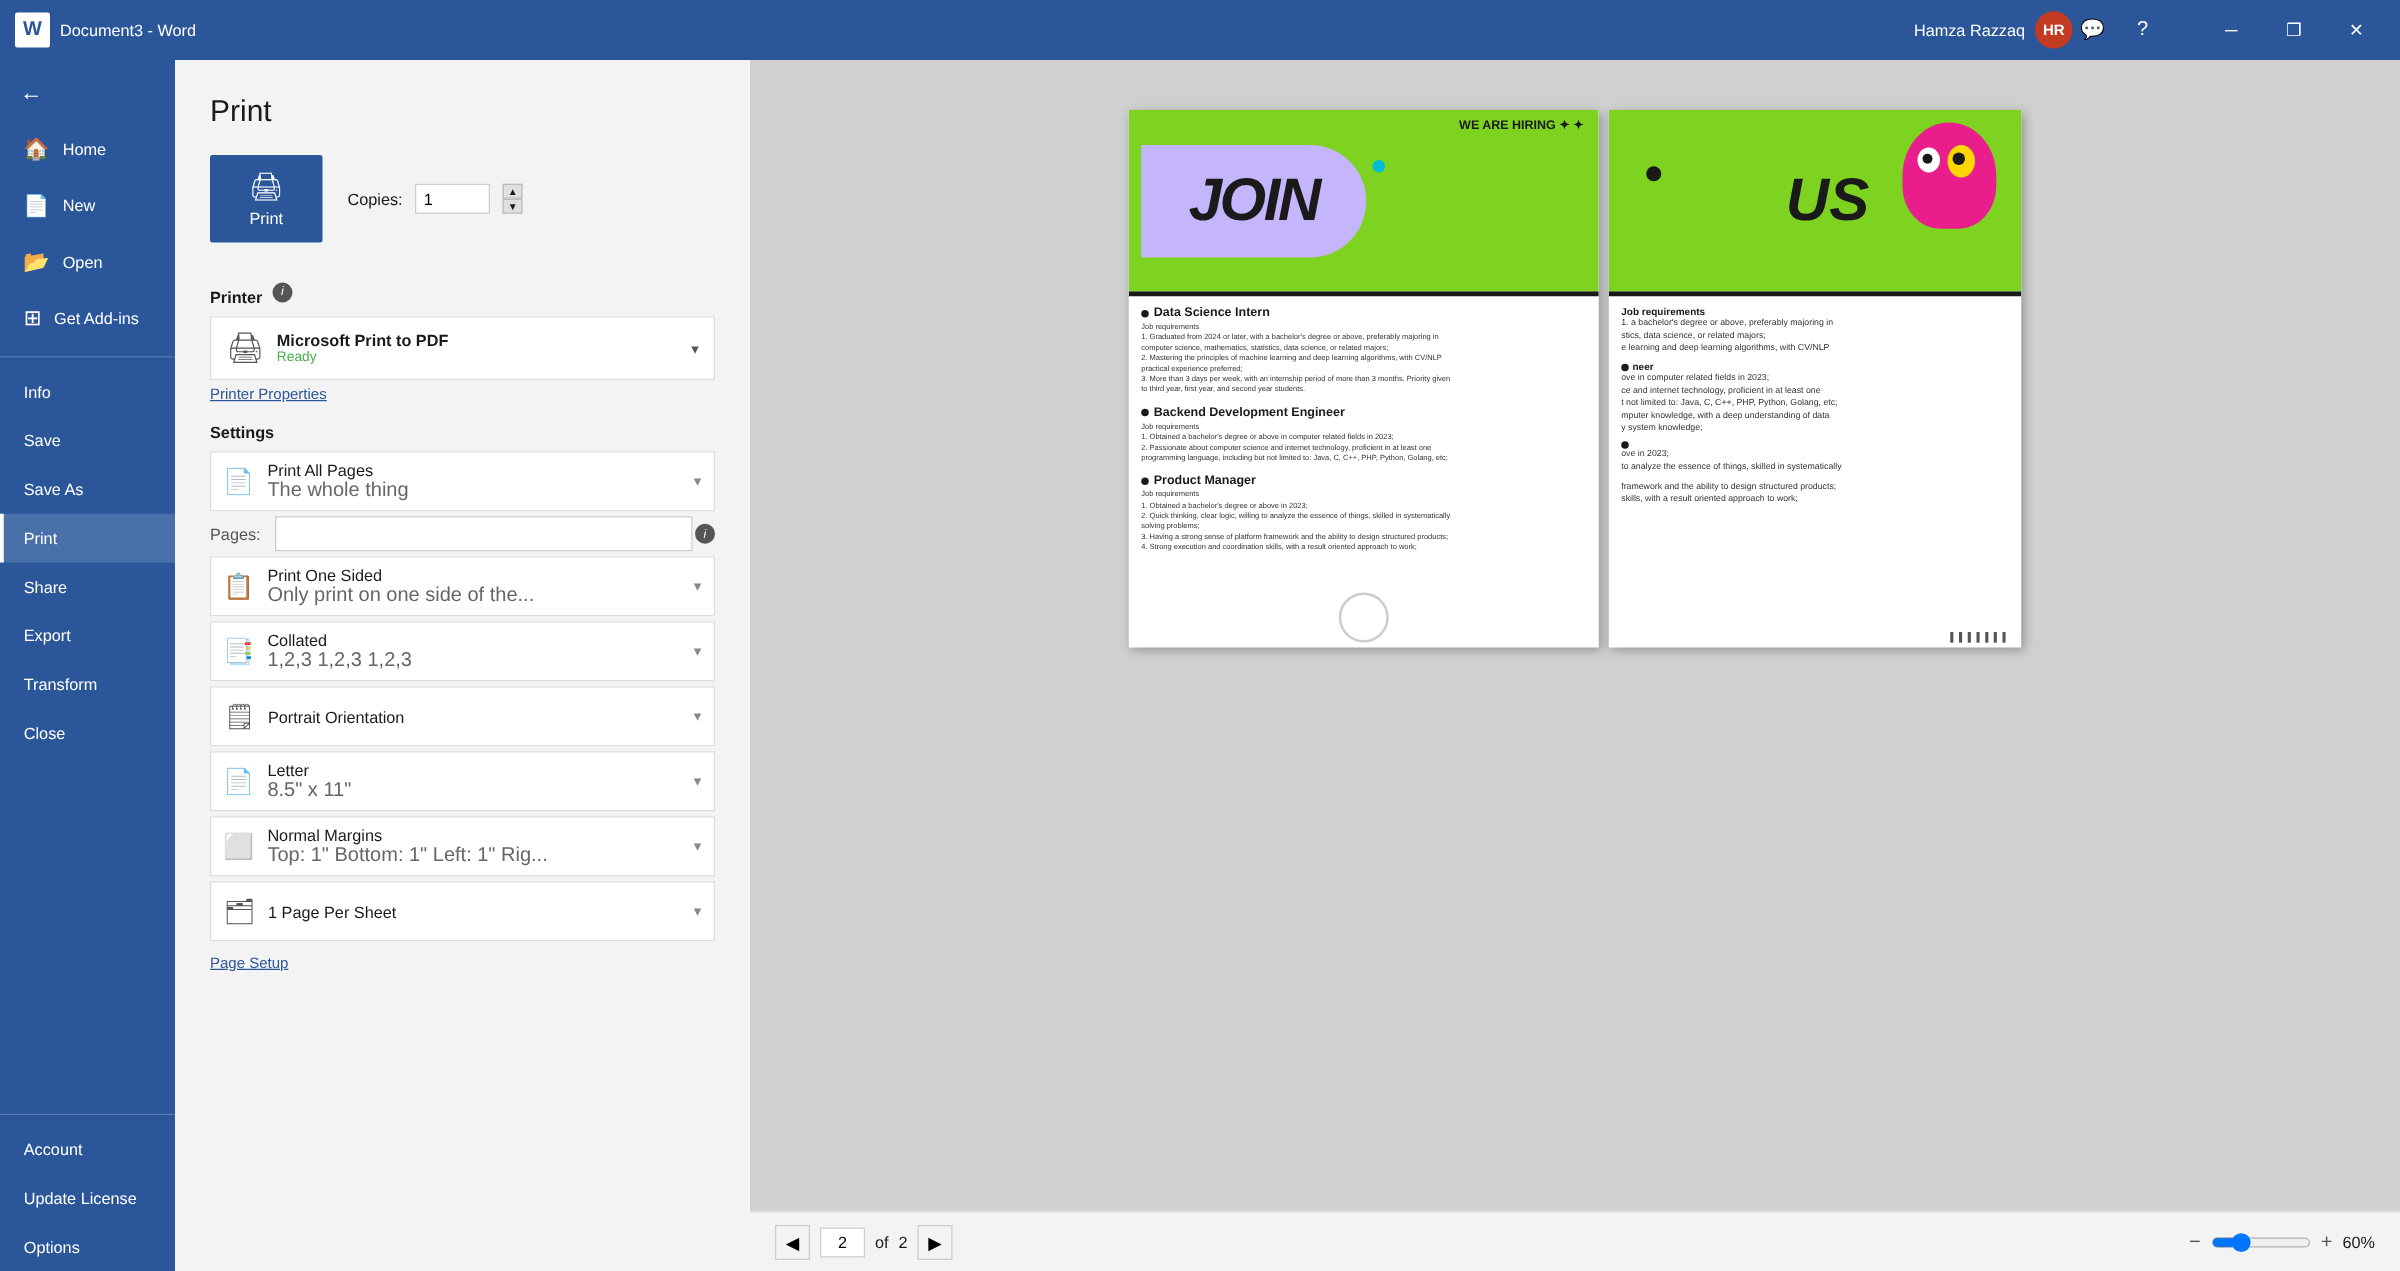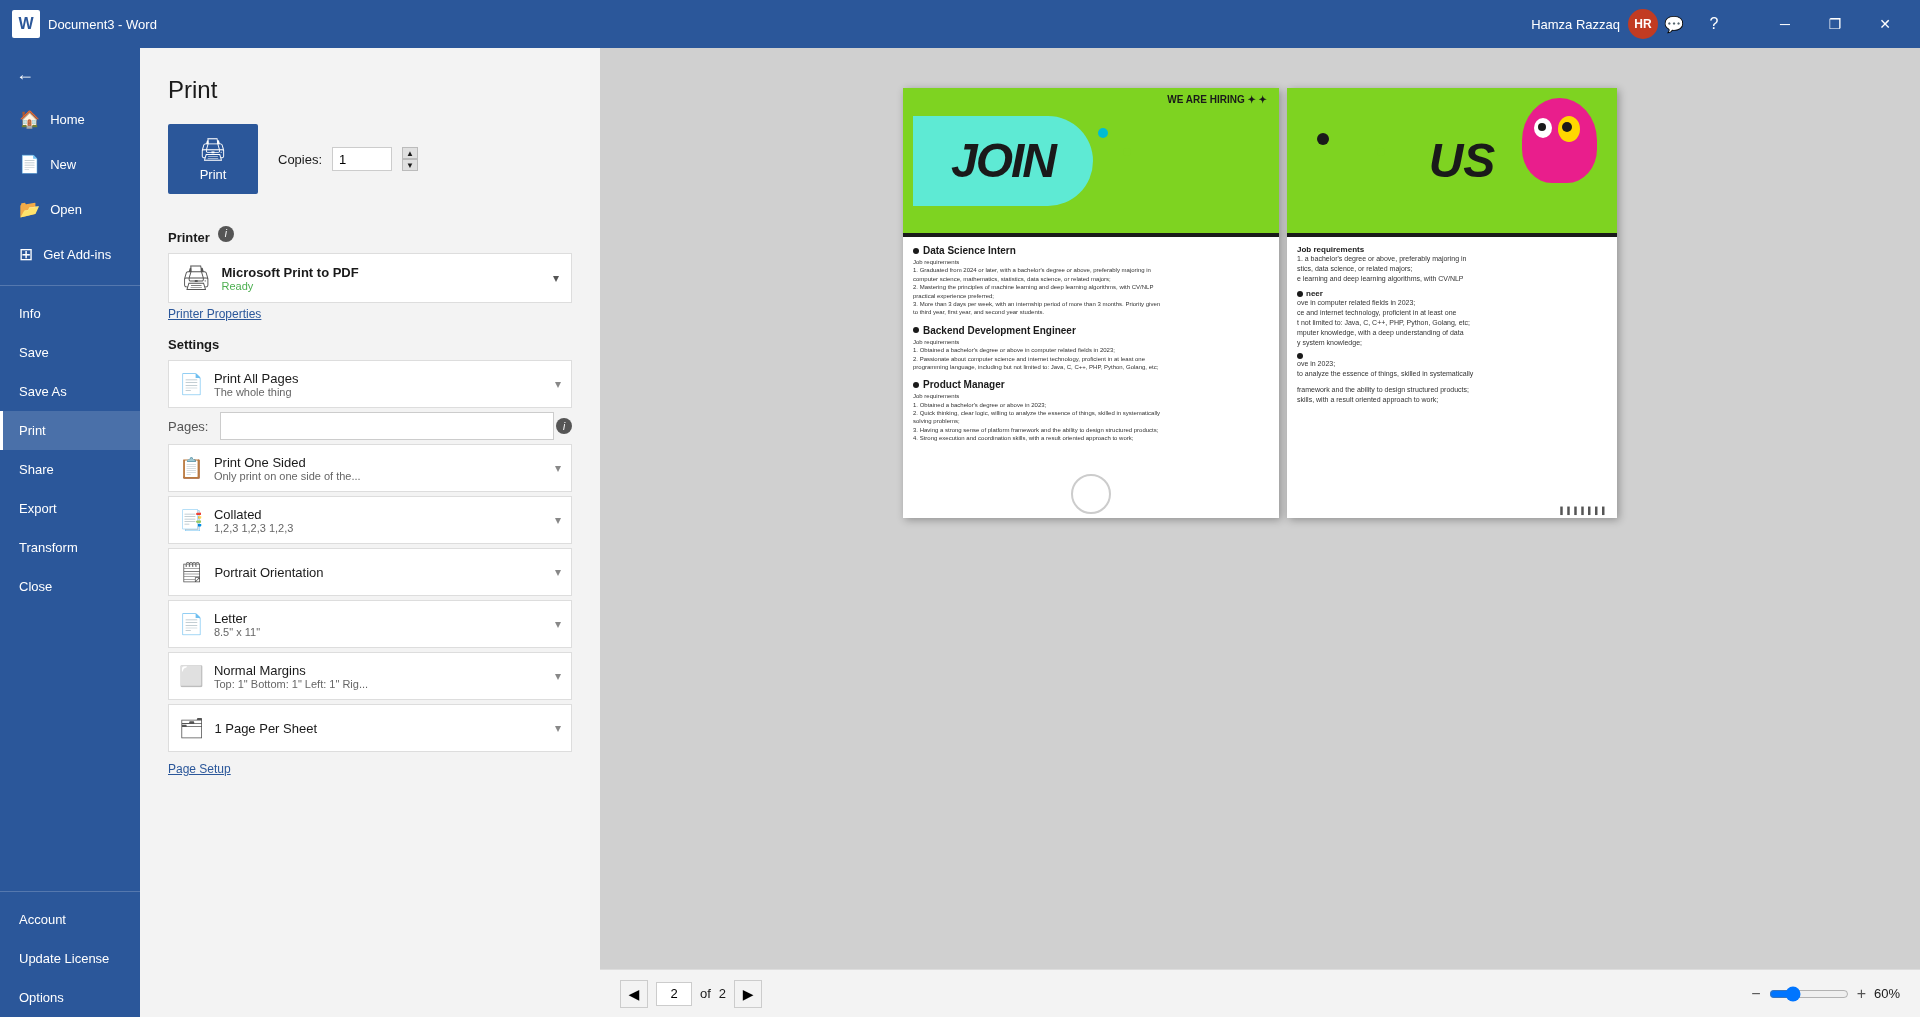--- a/index.html
+++ b/index.html
@@ -150,21 +150,21 @@
       display: flex; align-items: center;
       padding: 6px 10px;
       margin-bottom: 4px;
       min-height: 48px;
       cursor: pointer;
       position: relative;
     }
     .settings-icon { font-size: 20px; color: #555; margin-right: 10px; }
     .settings-text { flex: 1; }
     .settings-main { font-size: 13px; color: #1a1a1a; }
-    .settings-sub { font-size: 11px; color: #666; }
+    .settings-sub { font-size: 16px; color: #666; }
     .settings-arrow { font-size: 12px; color: #888; }
 
     .pages-row { display: flex; align-items: center; gap: 2px; margin-bottom: 4px; }
     .pages-label { font-size: 13px; color: #555; width: 50px; }
     .pages-input {
       flex: 1; height: 28px; border: 1px solid #ccc; padding: 0 6px; font-size: 13px;
     }
 
     .page-setup-link { font-size: 12px; color: #2b579a; text-decoration: underline; cursor: pointer; margin-top: 10px; display: block; }
 
@@ -463,21 +463,21 @@
 
     <div class="preview-area">
       <div class="preview-pages">
 
         <div class="preview-page page-left">
           <div class="hiring-banner">
             <div class="hiring-banner-text">WE ARE HIRING ✦ ✦</div>
 
             <div style="display:flex; align-items:center; width:100%; height:100%; position:relative; overflow:hidden;">
 
-              <div style="background:#5eead4; width:180px; height:90px; border-radius:0 45px 45px 0; display:flex; align-items:center; justify-content:center; margin-left:10px; position:relative;">
+              <div style="background:#c4b5fd; width:180px; height:90px; border-radius:0 45px 45px 0; display:flex; align-items:center; justify-content:center; margin-left:10px; position:relative;">
                 <span style="font-size:48px; font-weight:900; color:#1a1a1a; font-style:italic; letter-spacing:-2px;">JOIN</span>
               </div>
 
               <div style="position:absolute; top:40px; left:195px; width:10px; height:10px; background:#00bcd4; border-radius:50%;"></div>
               <div style="position:absolute; top:60px; left:220px; width:8px; height:8px; background:#7ed321; border-radius:50%;"></div>
             </div>
           </div>
 
           <div style="height:4px; background:#1a1a1a;"></div>
 

